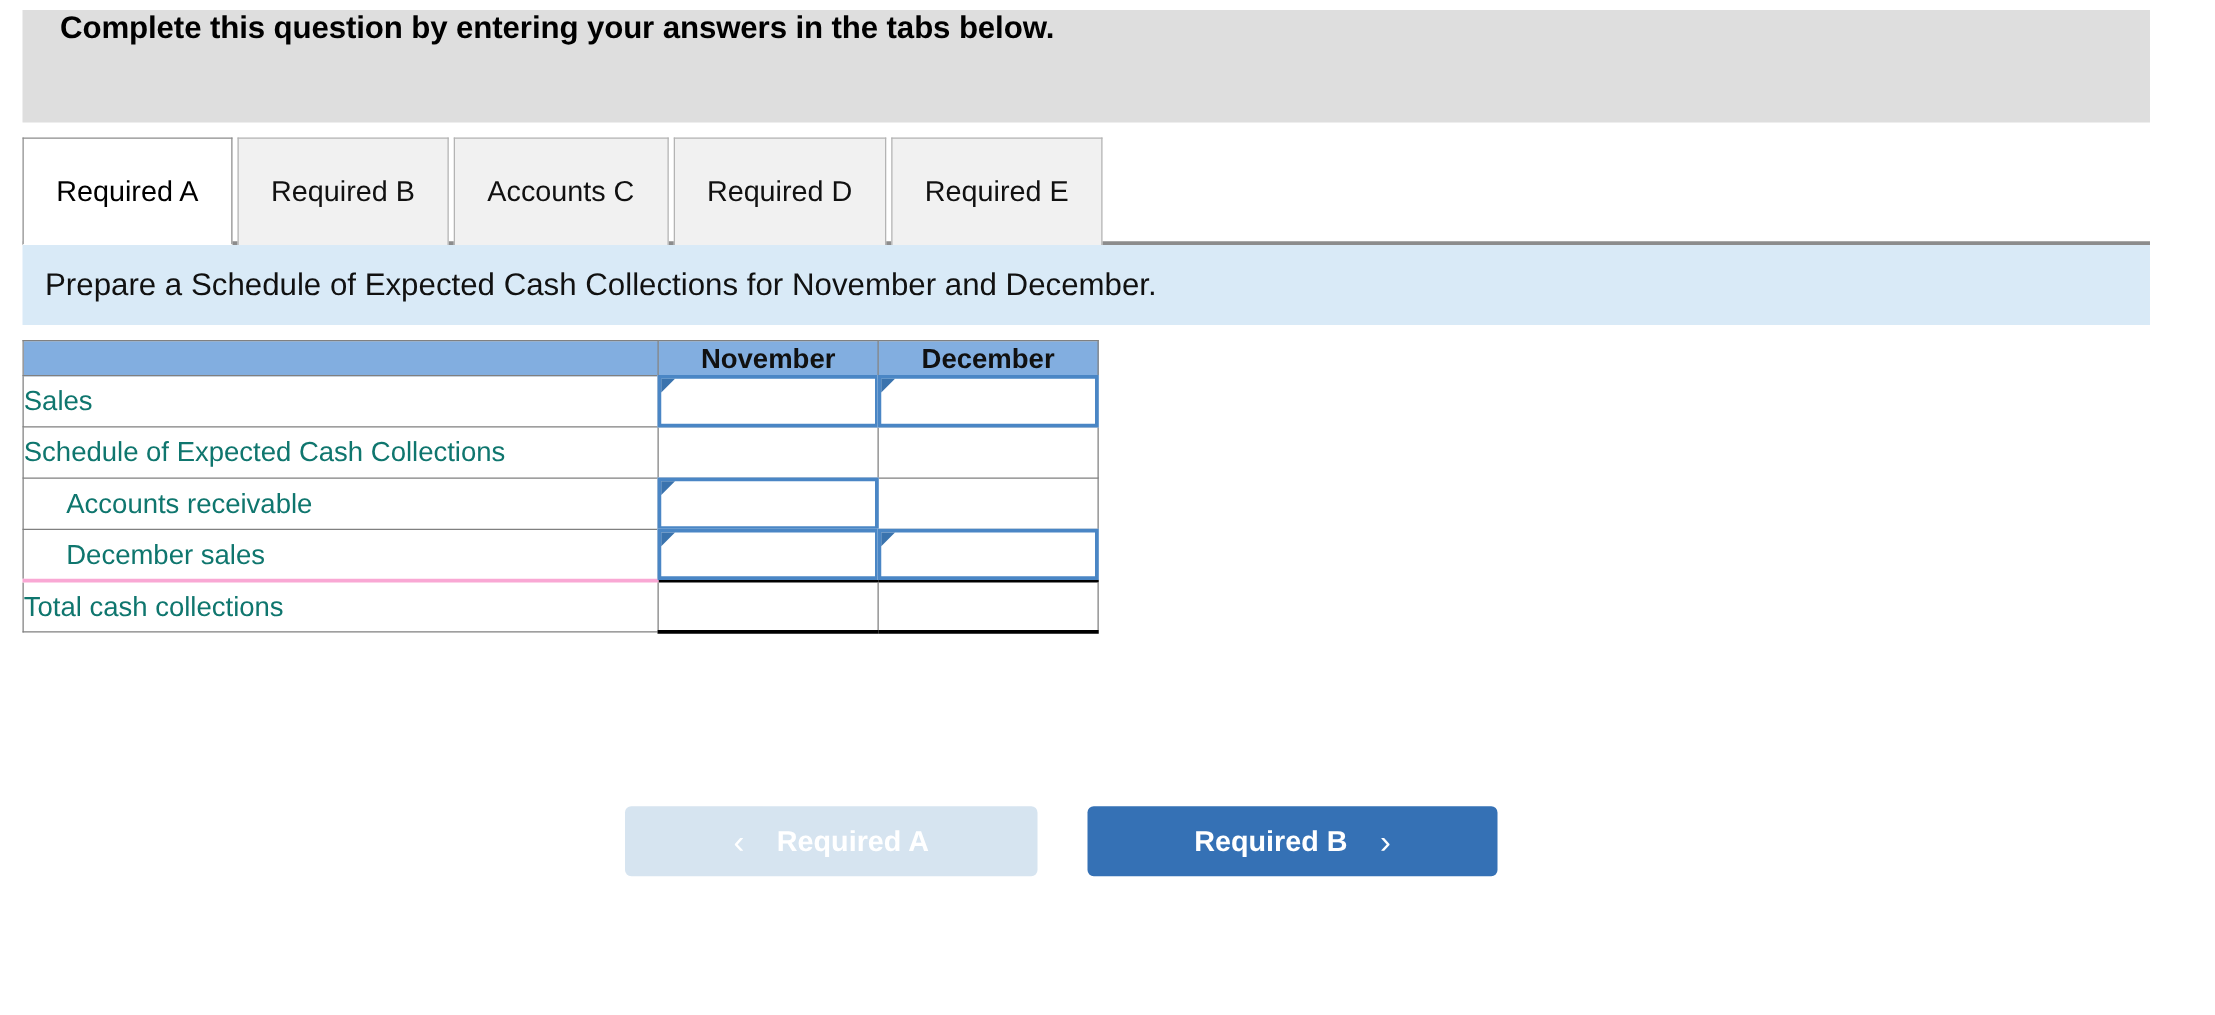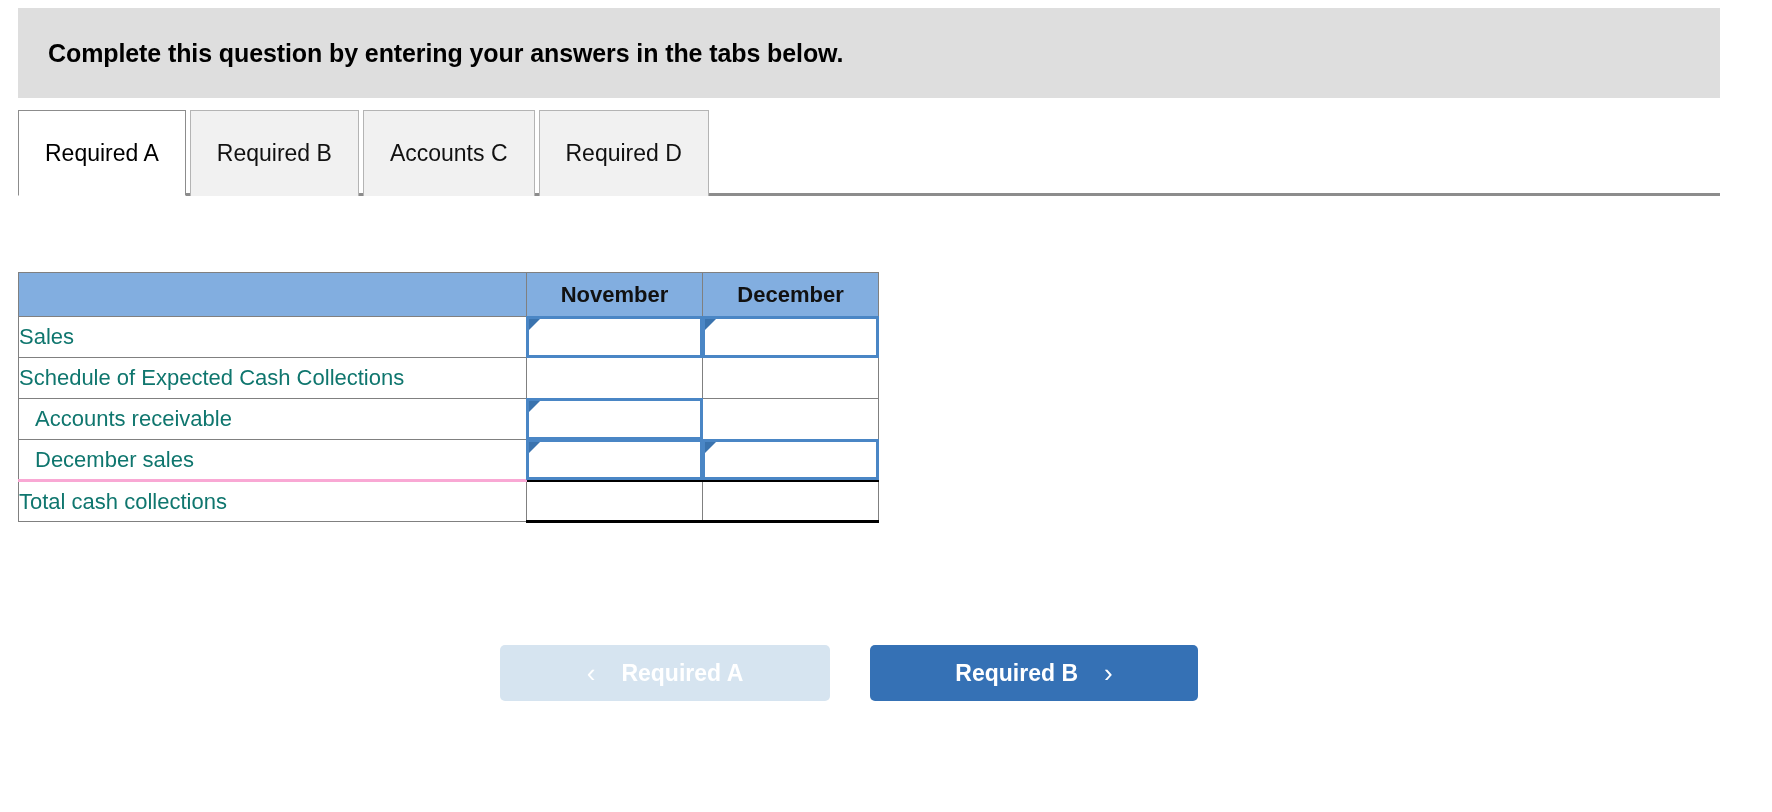--- a/index.html
+++ b/index.html
@@ -18,21 +18,21 @@
 
   
   .question-banner {
     position: absolute;
     left: 18px;
     top: 8px;
     width: 1702px;
     height: 90px;
     background: #dedede;
     display: flex;
-    align-items: center;
+    align-items: flex-start;
   }
   .question-banner-text {
     font-size: 25px;
     font-weight: bold;
     color: #000000;
     padding-left: 30px;
     letter-spacing: -0.1px;
   }
 
   
@@ -111,31 +111,31 @@
     padding: 0;
     height: 41px;
     vertical-align: middle;
   }
   .worksheet thead th {
     background: #82aee0;
     color: #111111;
     font-size: 22px;
     font-weight: bold;
     text-align: center;
-    height: 44px;
+    height: 28px;
   }
   .worksheet thead th.blank-corner { background: #82aee0; }
 
   .row-label {
     font-size: 22px;
     color: #0f766e;
     padding-left: 8px;
     white-space: nowrap;
   }
-  .row-label.indent { padding-left: 16px; }
+  .row-label.indent { padding-left: 34px; }
 
   
   tr.total-row td.cellbox-wrap,
   tr.total-row td.cell-plain {
     border-top: 3px solid #000000;
     border-bottom: 3px solid #000000;
   }
   tr.total-row td.row-label { border-top: 3px solid #f9a8d4; border-bottom: 1px solid #808080; }
 
   
@@ -227,22 +227,28 @@
       </div>
       <div class="tab">
         <span>Required B</span>
       </div>
       <div class="tab">
         <span>Accounts C</span>
       </div>
       <div class="tab">
         <span>Required D</span>
       </div>
+      <div class="tab">
+        <span>Required E</span>
+      </div>
     </div>
 
+  <div class="req-prompt">
+    <div class="req-prompt-text">Prepare a Schedule of Expected Cash Collections for November and December.</div>
+  </div>
 
   <table class="worksheet">
     <colgroup>
       <col class="c-label">
         <col class="c-nov">
         <col class="c-dec">
     </colgroup>
     <thead>
       <tr>
         <th class="blank-corner"></th>

